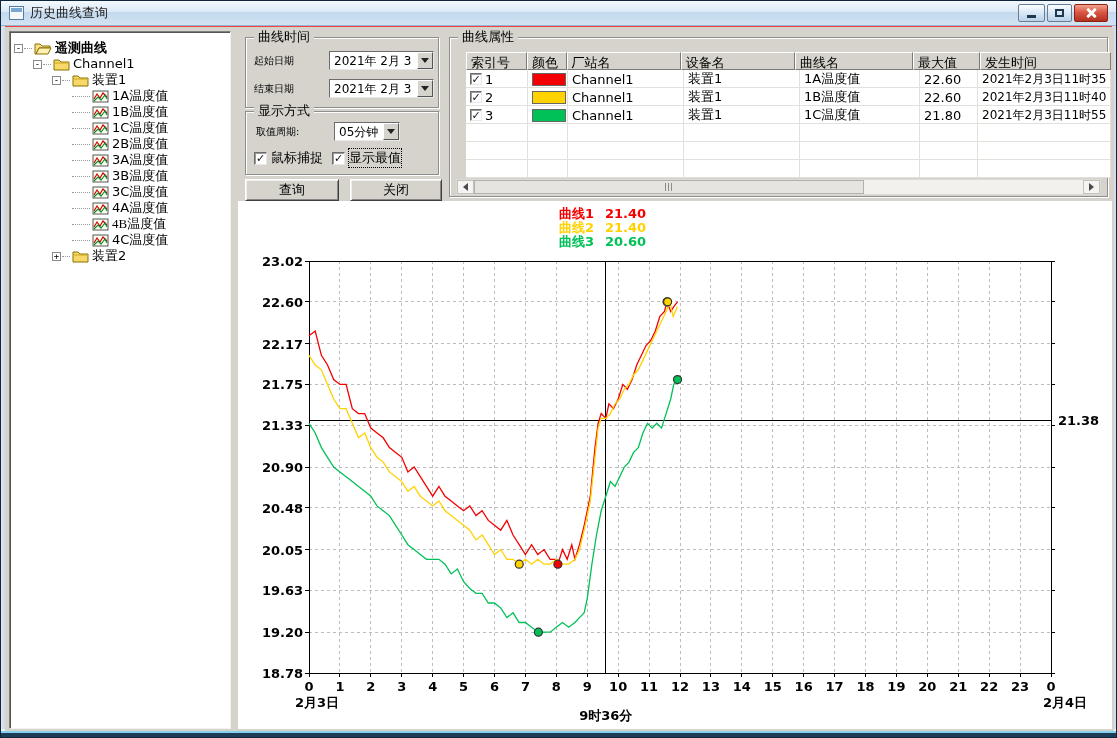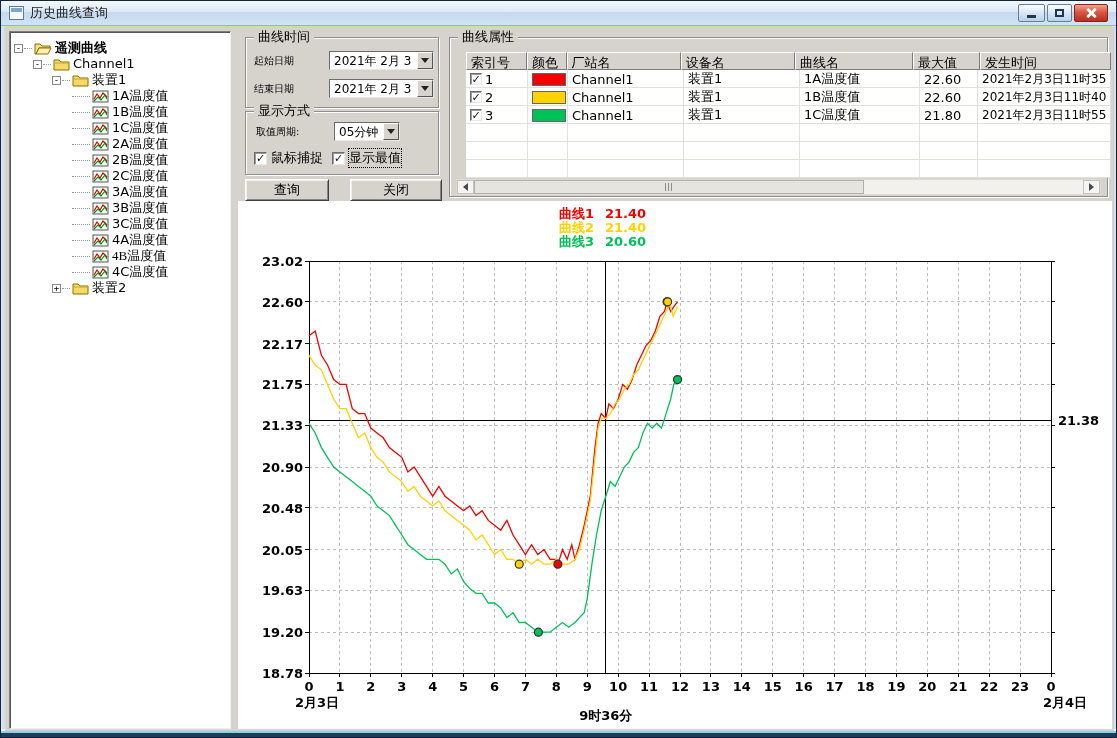--- a/index.html
+++ b/index.html
@@ -1,17 +1,17 @@
 <!DOCTYPE html>
 <html><head>
 <meta charset="utf-8">
 <style>
   html,body{margin:0;padding:0;background:#9aa7b5;font-family:"DejaVu Sans","Liberation Sans",sans-serif;}
   *{box-sizing:border-box;}
-  .window{position:relative;width:1117px;height:738px;background:#bef264;border:1px solid #10243c;overflow:hidden;}
+  .window{position:relative;width:1117px;height:738px;background:#ef4444;border:1px solid #10243c;overflow:hidden;}
   .side-frame{position:absolute;top:25px;bottom:8px;width:4px;background:linear-gradient(90deg,#dfe7ef,#cfdae6);}
   .side-frame.left{left:0;} .side-frame.right{right:0;}
   .bottom-frame{position:absolute;left:0;right:0;bottom:0;height:8px;
     background:linear-gradient(#eef2f6 0 2px,#86d2ee 2px 4px,#1d3c58 4px 8px);}
   
   .titlebar{position:absolute;left:0;top:0;right:0;height:25px;
     background:linear-gradient(#f4f9fd 0%,#dbe9f7 45%,#c3d9ee 46%,#d2e3f2 100%);
     border-bottom:1px solid #97b4cf;display:flex;align-items:center;}
   .app-icon{width:15px;height:14px;margin:0 6px 0 8px;border:1px solid #5a7ba0;background:#f4f8fb;position:relative;}
   .app-icon::before{content:"";position:absolute;left:1px;top:1px;right:1px;height:4px;background:#7aa6d2;}
@@ -173,43 +173,21 @@
         </div>
         <div class="tree-row" style="padding-left: 59px;">
           <span class="dash" style="width: 18px;"></span>
           <span class="tree-ico">
             <svg width="17" height="13" viewBox="0 0 17 13">
               <rect x="1" y="1" width="15" height="11" fill="#fffef2" stroke="#555" stroke-width="1"></rect>
               <polyline points="2,9 5,4 8,8 11,3 15,7" fill="none" stroke="#cf0000" stroke-width="1.2"></polyline>
               <polyline points="2,11 6,7 9,10 13,5 15,9" fill="none" stroke="#0a8a28" stroke-width="1.2"></polyline>
             </svg>
           </span>
-          <span class="tree-lbl">2A温度值</span>
-        </div>
-        <div class="tree-row" style="padding-left: 59px;">
-          <span class="dash" style="width: 18px;"></span>
-          <span class="tree-ico">
-            <svg width="17" height="13" viewBox="0 0 17 13">
-              <rect x="1" y="1" width="15" height="11" fill="#fffef2" stroke="#555" stroke-width="1"></rect>
-              <polyline points="2,9 5,4 8,8 11,3 15,7" fill="none" stroke="#cf0000" stroke-width="1.2"></polyline>
-              <polyline points="2,11 6,7 9,10 13,5 15,9" fill="none" stroke="#0a8a28" stroke-width="1.2"></polyline>
-            </svg>
-          </span>
           <span class="tree-lbl">2B温度值</span>
-        </div>
-        <div class="tree-row" style="padding-left: 59px;">
-          <span class="dash" style="width: 18px;"></span>
-          <span class="tree-ico">
-            <svg width="17" height="13" viewBox="0 0 17 13">
-              <rect x="1" y="1" width="15" height="11" fill="#fffef2" stroke="#555" stroke-width="1"></rect>
-              <polyline points="2,9 5,4 8,8 11,3 15,7" fill="none" stroke="#cf0000" stroke-width="1.2"></polyline>
-              <polyline points="2,11 6,7 9,10 13,5 15,9" fill="none" stroke="#0a8a28" stroke-width="1.2"></polyline>
-            </svg>
-          </span>
-          <span class="tree-lbl">2C温度值</span>
         </div>
         <div class="tree-row" style="padding-left: 59px;">
           <span class="dash" style="width: 18px;"></span>
           <span class="tree-ico">
             <svg width="17" height="13" viewBox="0 0 17 13">
               <rect x="1" y="1" width="15" height="11" fill="#fffef2" stroke="#555" stroke-width="1"></rect>
               <polyline points="2,9 5,4 8,8 11,3 15,7" fill="none" stroke="#cf0000" stroke-width="1.2"></polyline>
               <polyline points="2,11 6,7 9,10 13,5 15,9" fill="none" stroke="#0a8a28" stroke-width="1.2"></polyline>
             </svg>
           </span>
@@ -313,21 +291,21 @@
       <div class="checkbox" style="left:8px;top:37px;">
         <span class="cb-box">✓</span>
         <span>鼠标捕捉</span>
       </div>
       <div class="checkbox" style="left:86px;top:37px;">
         <span class="cb-box">✓</span>
         <span class="focus-dotted">显示最值</span>
       </div>
     </div>
 
-    <div class="push-btn" style="left:240px;top:152px;width:84px;height:22px;">查询</div>
+    <div class="push-btn" style="left:240px;top:152px;width:94px;height:22px;">查询</div>
     <div class="push-btn" style="left:345px;top:152px;width:92px;height:22px;">关闭</div>
 
     <div class="groupbox" style="left:444px;top:10px;width:659px;height:160px;">
       <div class="gb-label">曲线属性</div>
       <div class="tbl" id="curve-table">
           <div class="tbl-head">
             <div class="th" style="width: 62px;">索引号</div>
             <div class="th" style="width: 40px;">颜色</div>
             <div class="th" style="width: 116px;">厂站名</div>
             <div class="th" style="width: 116px;">设备名</div>

